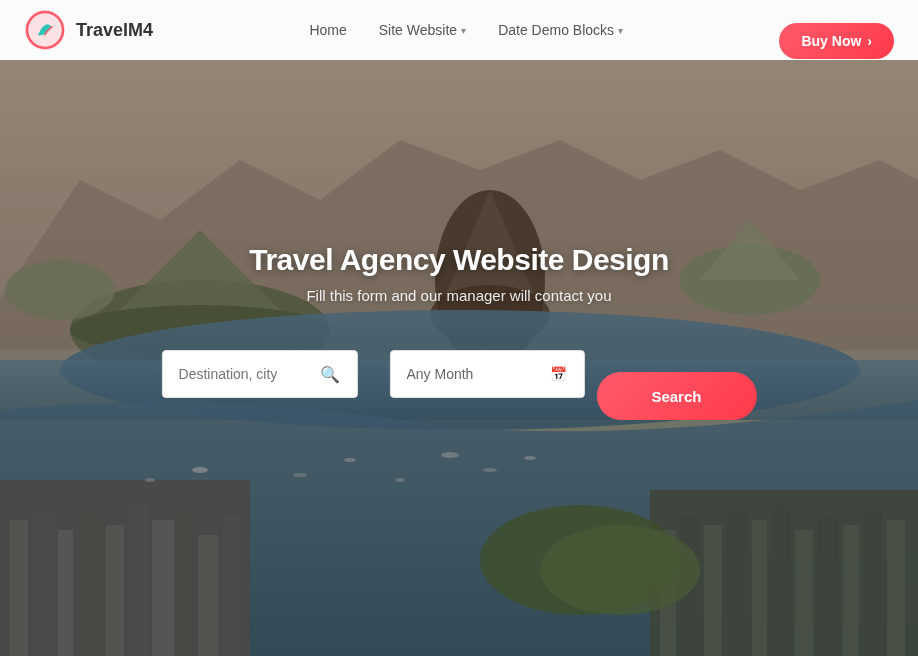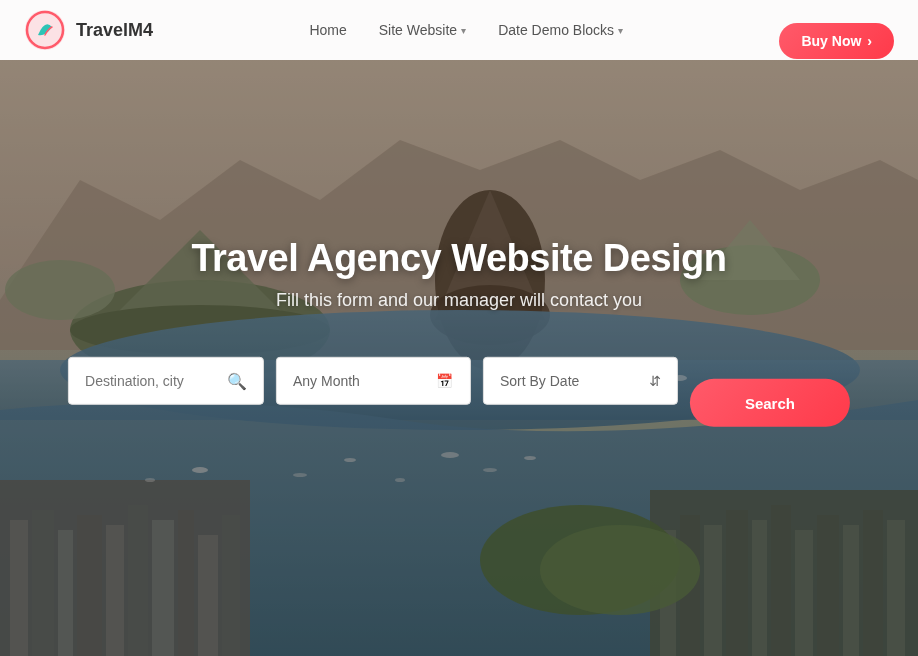--- a/index.html
+++ b/index.html
@@ -120,30 +120,30 @@
       position: absolute;
       top: 50%;
       left: 50%;
       transform: translate(-50%, -48%);
       text-align: center;
       z-index: 5;
       width: 90%;
     }
 
     .hero-title {
-      font-size: 38px;
+      font-size: 30px;
       font-weight: 800;
       color: #fff;
       text-shadow: 0 2px 8px rgba(0,0,0,0.4);
       margin-bottom: 10px;
       letter-spacing: -0.5px;
     }
 
     .hero-subtitle {
-      font-size: 18px;
+      font-size: 15px;
       color: rgba(255,255,255,0.9);
       margin-bottom: 24px;
       text-shadow: 0 1px 4px rgba(0,0,0,0.3);
     }
 
     
     .search-bar {
       display: flex;
       align-items: center;
       gap: 0;
@@ -184,20 +184,21 @@
       border-radius: 4px;
       padding: 0 16px;
       height: 48px;
       display: flex;
       align-items: center;
       justify-content: space-between;
       gap: 8px;
       min-width: 195px;
       margin-right: 12px;
       cursor: pointer;
+      margin-left: 20px;
     }
 
     .search-select span {
       font-size: 14px;
       color: #666;
     }
 
     .search-select-icon {
       color: #aaa;
       font-size: 16px;
@@ -355,23 +356,19 @@
       <div class="search-field">
         <input type="text" placeholder="Destination, city" style="">
         <span class="search-field-icon">🔍</span>
       </div>
 
       <div class="search-select">
         <span>Any Month</span>
         <span class="search-select-icon">📅</span>
       </div>
 
-      <div class="search-select">
-        <span>Sort By Date</span>
-        <span class="search-select-icon">⇵</span>
-      </div>
 
       <button class="btn-search">
         <span>Search</span>
       </button>
     </div>
   </div>
 </div>
 
 </body></html>

